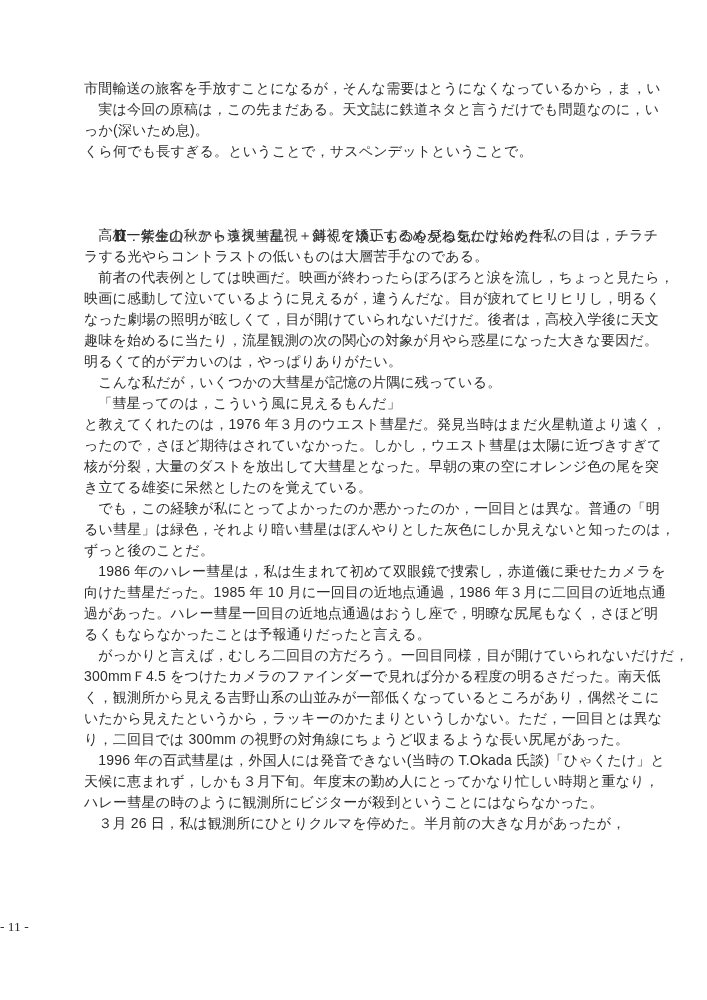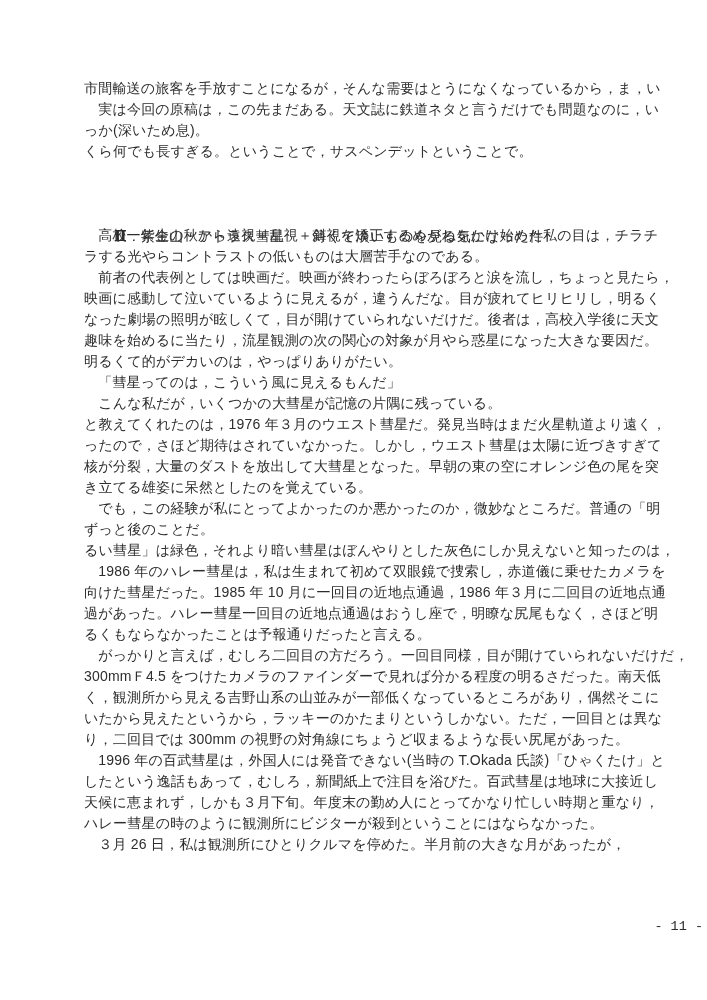--- a/index.html
+++ b/index.html
@@ -45,26 +45,26 @@
     font-size: 15px;
   }
   .heading-rest {
     font-family: Liberation Serif, serif;
     font-size: 14px;
     letter-spacing: 0.2px;
   }
   .page-footer {
     position: absolute;
     left: 0;
-    right: 4px;
+    right: 15px;
     top: 916px;
     height: 21px;
     line-height: 21px;
-    text-align: right;
-    font-family: Liberation Mono, monospace;
+    text-align: left;
+    font-family: Liberation Serif, serif;
     font-size: 13.5px;
     color: #2d2d2d;
   }
 </style>
 </head>
 <body>
 
 <div class="page">
   <div class="text-column">
 
@@ -82,40 +82,39 @@
     </div>
 
     <div>
         <div class="text-line">　高校一年生の秋から遠視＋乱視＋斜視を矯正するめがねをかけ始めた私の目は，チラチ</div>
         <div class="text-line">ラする光やらコントラストの低いものは大層苦手なのである。</div>
         <div class="text-line">　前者の代表例としては映画だ。映画が終わったらぼろぼろと涙を流し，ちょっと見たら，</div>
         <div class="text-line">映画に感動して泣いているように見えるが，違うんだな。目が疲れてヒリヒリし，明るく</div>
         <div class="text-line">なった劇場の照明が眩しくて，目が開けていられないだけだ。後者は，高校入学後に天文</div>
         <div class="text-line">趣味を始めるに当たり，流星観測の次の関心の対象が月やら惑星になった大きな要因だ。</div>
         <div class="text-line">明るくて的がデカいのは，やっぱりありがたい。</div>
+        <div class="text-line">　こんな私だが，いくつかの大彗星が記憶の片隅に残っている。</div>
         <div class="text-line">　「彗星ってのは，こういう風に見えるもんだ」</div>
-        <div class="text-line">　こんな私だが，いくつかの大彗星が記憶の片隅に残っている。</div>
         <div class="text-line">と教えてくれたのは，1976 年３月のウエスト彗星だ。発見当時はまだ火星軌道より遠く，</div>
         <div class="text-line">ったので，さほど期待はされていなかった。しかし，ウエスト彗星は太陽に近づきすぎて</div>
         <div class="text-line">核が分裂，大量のダストを放出して大彗星となった。早朝の東の空にオレンジ色の尾を突</div>
         <div class="text-line">き立てる雄姿に呆然としたのを覚えている。</div>
-        <div class="text-line">　でも，この経験が私にとってよかったのか悪かったのか，微妙なところだ。普通の「明</div>
+        <div class="text-line">　でも，この経験が私にとってよかったのか悪かったのか，一回目とは異な。普通の「明</div>
+        <div class="text-line">るい彗星」は緑色，それより暗い彗星はぼんやりとした灰色にしか見えないと知ったのは，</div>
         <div class="text-line">ずっと後のことだ。</div>
-        <div class="text-line">るい彗星」は緑色，それより暗い彗星はぼんやりとした灰色にしか見えないと知ったのは，</div>
         <div class="text-line">　1986 年のハレー彗星は，私は生まれて初めて双眼鏡で捜索し，赤道儀に乗せたカメラを</div>
         <div class="text-line">向けた彗星だった。1985 年 10 月に一回目の近地点通過，1986 年３月に二回目の近地点通</div>
         <div class="text-line">過があった。ハレー彗星一回目の近地点通過はおうし座で，明瞭な尻尾もなく，さほど明</div>
         <div class="text-line">るくもならなかったことは予報通りだったと言える。</div>
         <div class="text-line">　がっかりと言えば，むしろ二回目の方だろう。一回目同様，目が開けていられないだけだ，</div>
         <div class="text-line">300mmＦ4.5 をつけたカメラのファインダーで見れば分かる程度の明るさだった。南天低</div>
         <div class="text-line">く，観測所から見える吉野山系の山並みが一部低くなっているところがあり，偶然そこに</div>
         <div class="text-line">いたから見えたというから，ラッキーのかたまりというしかない。ただ，一回目とは異な</div>
         <div class="text-line">り，二回目では 300mm の視野の対角線にちょうど収まるような長い尻尾があった。</div>
         <div class="text-line">　1996 年の百武彗星は，外国人には発音できない(当時の T.Okada 氏談)「ひゃくたけ」と</div>
-        <div class="text-line">したという逸話もあって，むしろ，新聞紙上で注目を浴びた。百武彗星は地球に大接近し</div>
         <div class="text-line">天候に恵まれず，しかも３月下旬。年度末の勤め人にとってかなり忙しい時期と重なり，</div>
         <div class="text-line">ハレー彗星の時のように観測所にビジターが殺到ということにはならなかった。</div>
         <div class="text-line">　３月 26 日，私は観測所にひとりクルマを停めた。半月前の大きな月があったが，</div>
       </div>
 
   </div>
 
   <div class="page-footer">- 11 -</div>
 </div>
 

